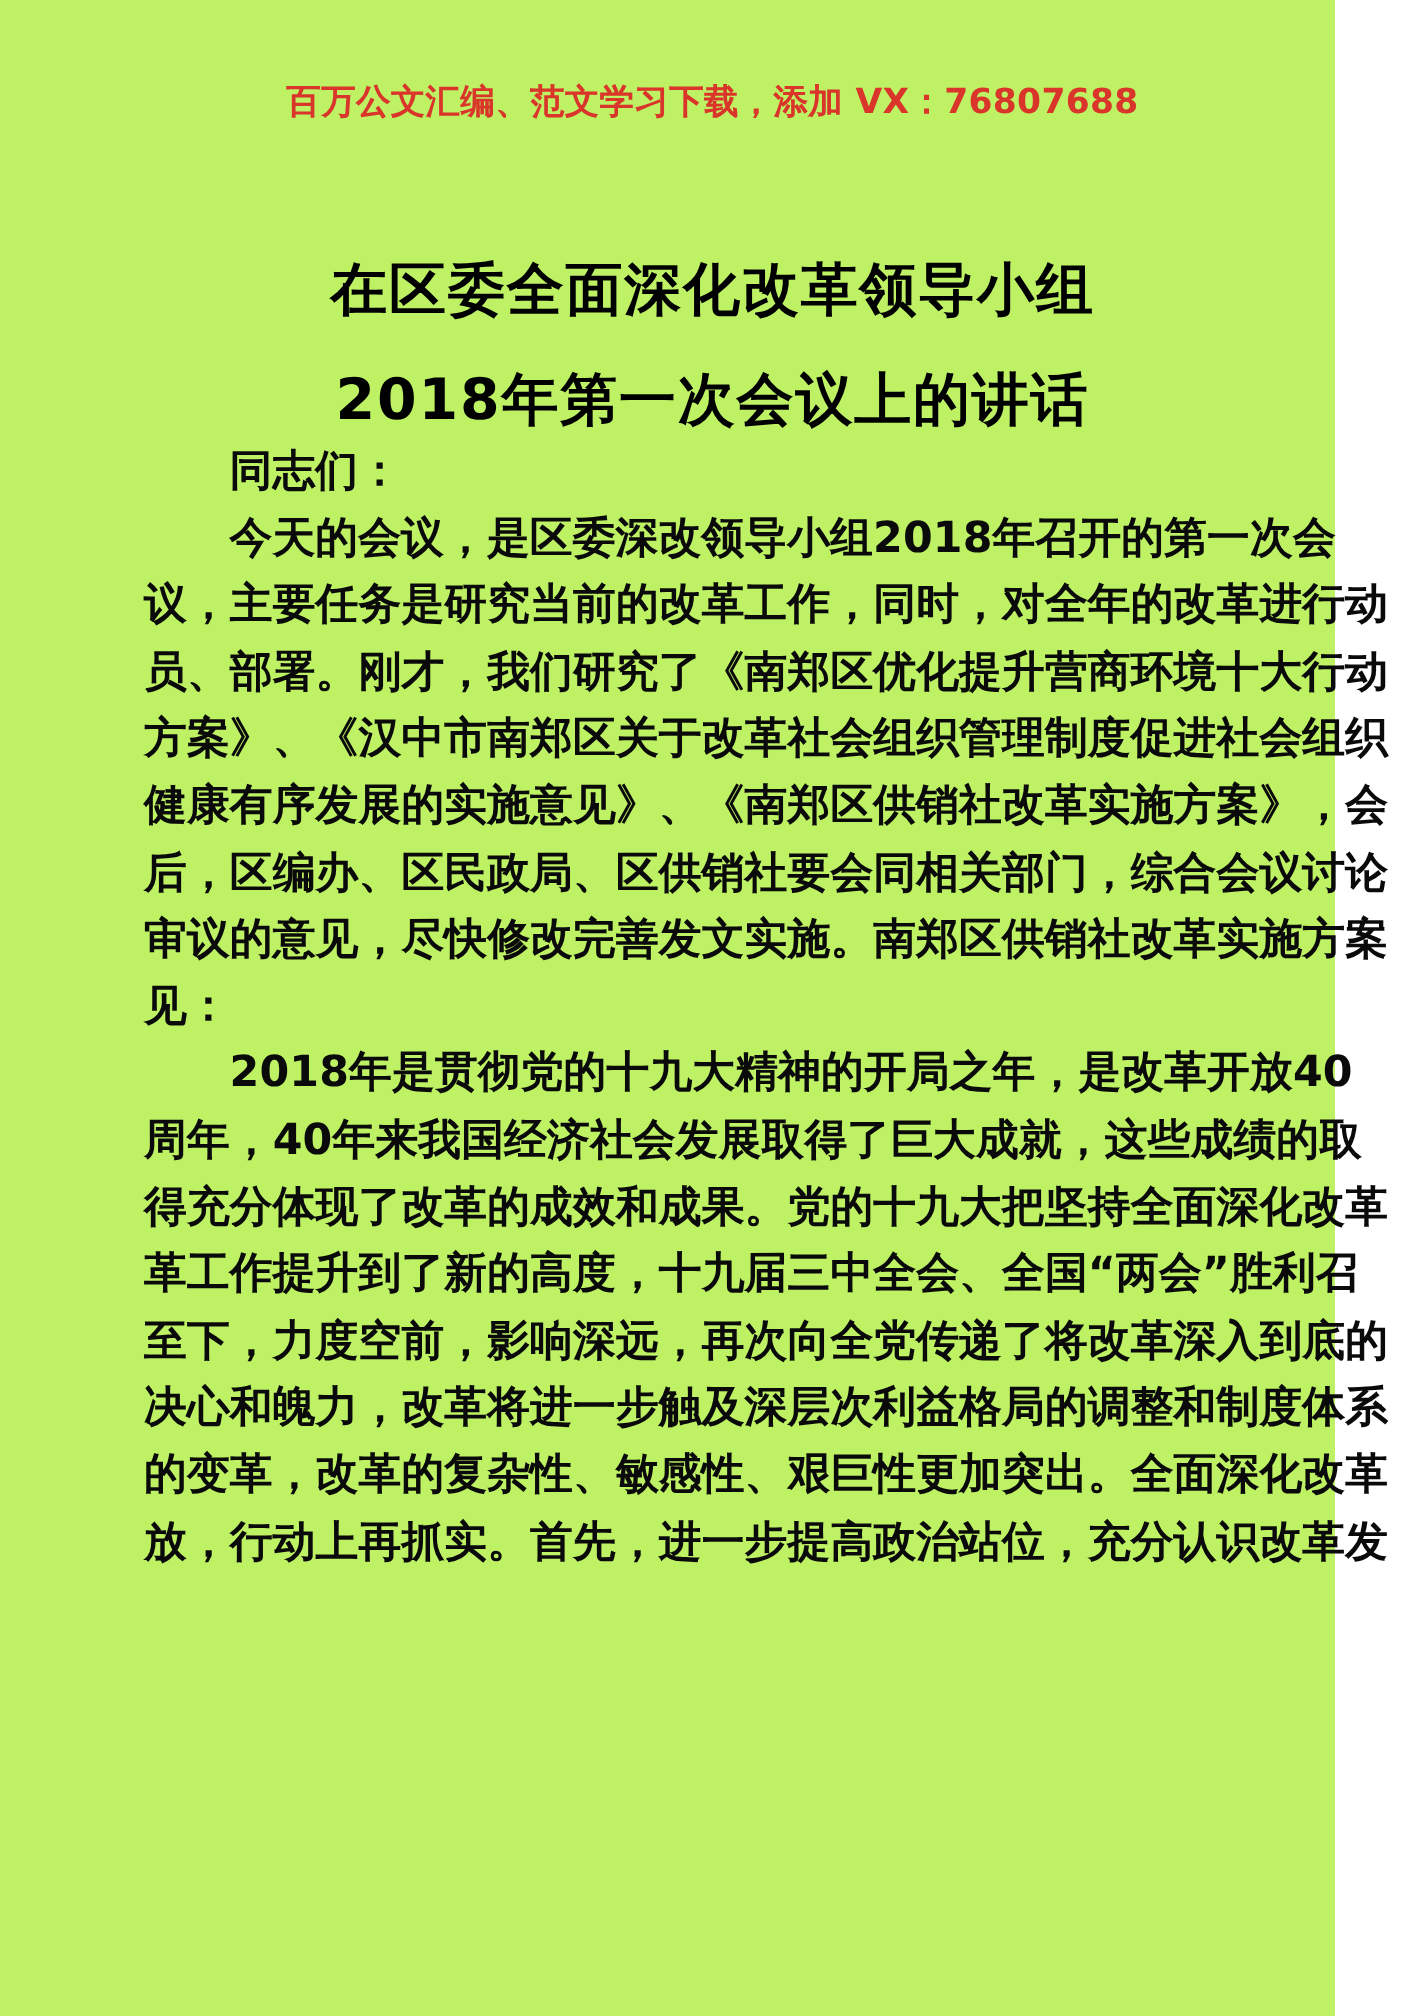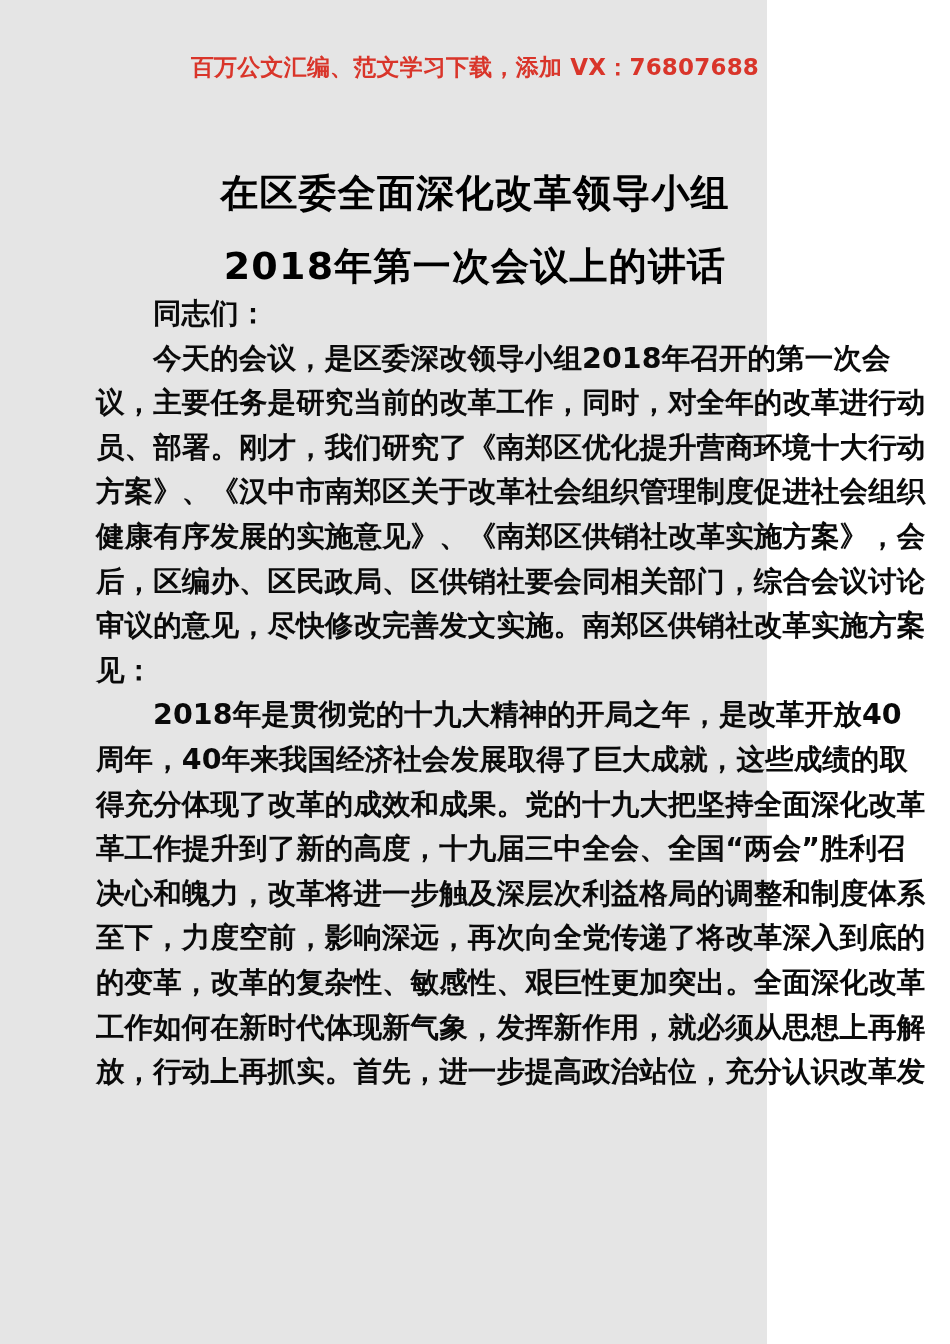--- a/index.html
+++ b/index.html
@@ -9,23 +9,23 @@
   }
   body {
     width: 950px;
     height: 1344px;
     font-family: "DejaVu Sans", "Liberation Sans", sans-serif;
     color: #000000;
     overflow: hidden;
   }
   .page {
     position: relative;
-    width: 767px;
+    width: 890px;
     height: 1344px;
-    background: #e5e5e5;
+    background: #bef264;
     box-sizing: border-box;
   }
 
   
   .promo-header {
     position: absolute;
     top: 52px;
     left: 0;
     width: 950px;
     text-align: center;
@@ -105,20 +105,19 @@
     <span class="line">健康有序发展的实施意见》、《南郑区供销社改革实施方案》，会</span>
     <span class="line">后，区编办、区民政局、区供销社要会同相关部门，综合会议讨论</span>
     <span class="line">审议的意见，尽快修改完善发文实施。南郑区供销社改革实施方案</span>
     <span class="line">见：</span>
 
 
     <span class="line indent">2018年是贯彻党的十九大精神的开局之年，是改革开放40</span>
     <span class="line">周年，40年来我国经济社会发展取得了巨大成就，这些成绩的取</span>
     <span class="line">得充分体现了改革的成效和成果。党的十九大把坚持全面深化改革</span>
     <span class="line">革工作提升到了新的高度，十九届三中全会、全国“两会”胜利召</span>
+    <span class="line">至下，力度空前，影响深远，再次向全党传递了将改革深入到底的</span>
     <span class="line">决心和魄力，改革将进一步触及深层次利益格局的调整和制度体系</span>
-    <span class="line">至下，力度空前，影响深远，再次向全党传递了将改革深入到底的</span>
     <span class="line">的变革，改革的复杂性、敏感性、艰巨性更加突出。全面深化改革</span>
-    <span class="line">工作如何在新时代体现新气象，发挥新作用，就必须从思想上再解</span>
     <span class="line">放，行动上再抓实。首先，进一步提高政治站位，充分认识改革发</span>
 
   </div>
 </div>
 
 </body></html>

